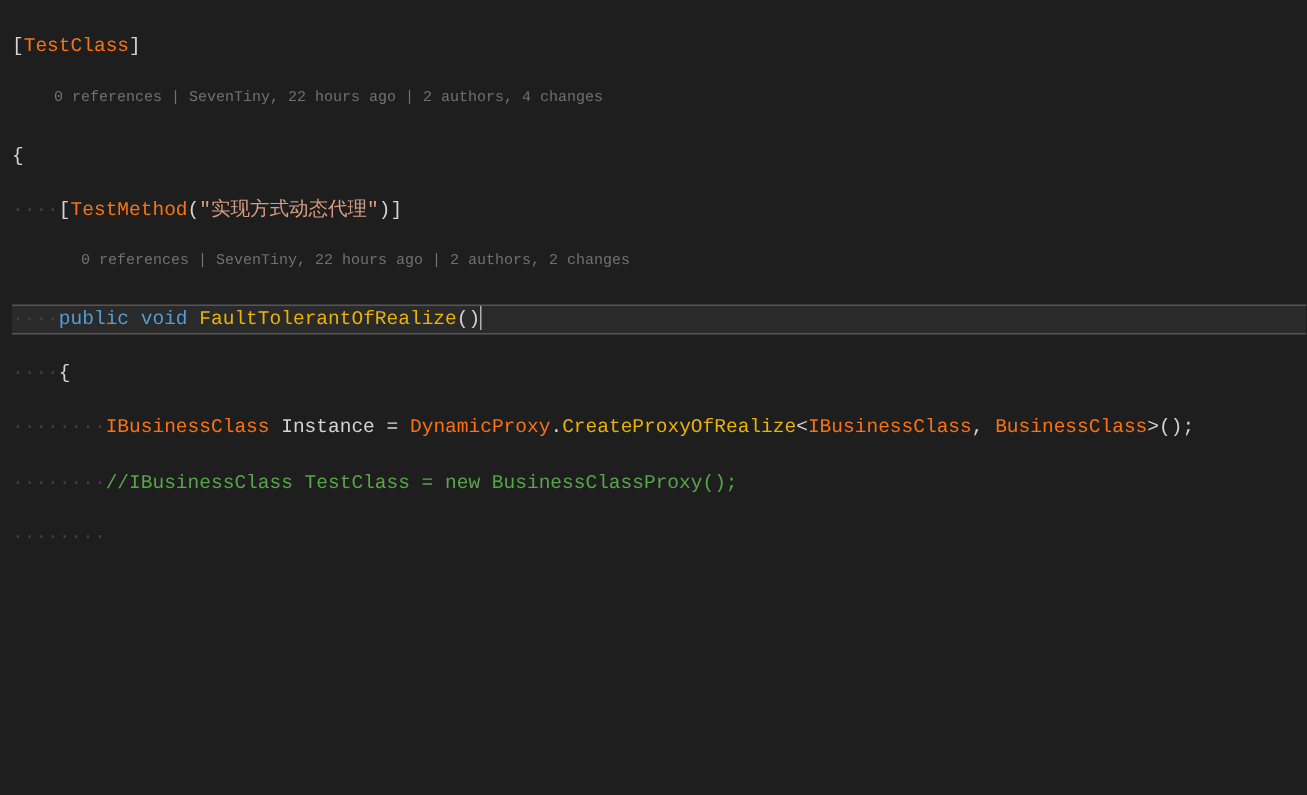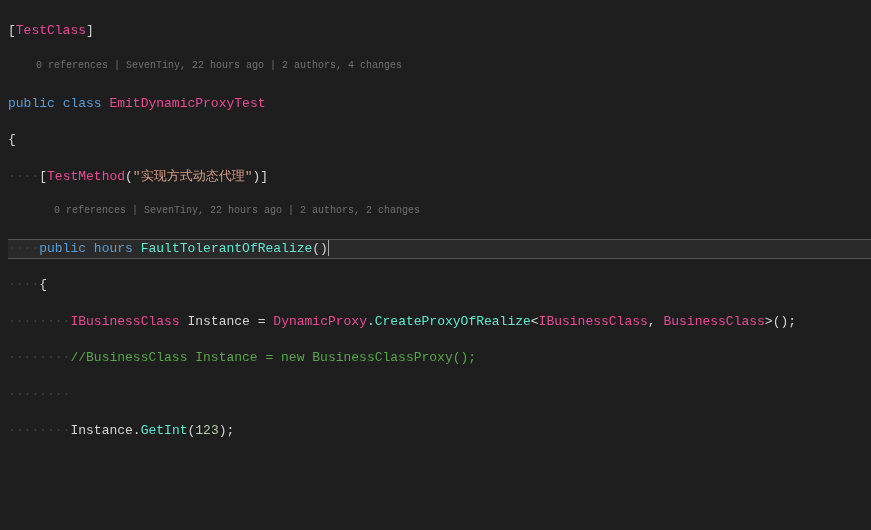--- a/index.html
+++ b/index.html
@@ -41,45 +41,43 @@
   border-bottom: 1px solid #555;
   margin: -1px 0;
 }
 .cursor {
   border-left: 1px solid #aeafad;
   display: inline-block;
   height: 16px;
   vertical-align: text-bottom;
 }
 .kw { color: #569cd6; }
-.type { color: #ec4899; }
-.method { color: #5eead4; text-align: right; }
+.type { color: #f97316; }
+.method { color: #eab308; text-align: right; }
 .str { color: #d69d85; }
 .num { color: #b5cea8; }
 .punc { color: #d4d4d4; }
 .brace { color: #d4d4d4; }
 .comment { color: #57a64a; }
 .generic { color: #d4d4d4; }
 </style>
 </head>
 <body>
 
 <div class="editor">
 <span class="line"><span class="punc">[</span><span class="type">TestClass</span><span class="punc">]</span></span>
 <span class="line codelens">0 references | SevenTiny, 22 hours ago | 2 authors, 4 changes</span>
-<span class="line"><span class="kw">public</span> <span class="kw">class</span> <span class="type">EmitDynamicProxyTest</span></span>
 <span class="line"><span class="brace">{</span></span>
 <span class="line"><span class="indent">····</span><span class="punc">[</span><span class="type">TestMethod</span><span class="punc">(</span><span class="str">"实现方式动态代理"</span><span class="punc">)]</span></span>
 <span class="line codelens2">0 references | SevenTiny, 22 hours ago | 2 authors, 2 changes</span>
-<span class="line hl-line"><span class="indent">····</span><span class="kw">public</span> <span class="kw">hours</span> <span class="method">FaultTolerantOfRealize</span><span class="punc">()</span><span class="cursor"></span></span>
+<span class="line hl-line"><span class="indent">····</span><span class="kw">public</span> <span class="kw">void</span> <span class="method">FaultTolerantOfRealize</span><span class="punc">()</span><span class="cursor"></span></span>
 <span class="line"><span class="indent">····</span><span class="brace">{</span></span>
 <span class="line"><span class="indent">····</span><span class="indent">····</span><span class="type">IBusinessClass</span> <span>Instance</span> <span class="punc">=</span> <span class="type">DynamicProxy</span><span class="punc">.</span><span class="method">CreateProxyOfRealize</span><span class="generic">&lt;</span><span class="type">IBusinessClass</span><span class="punc">, </span><span class="type">BusinessClass</span><span class="generic">&gt;</span><span class="punc">();</span></span>
-<span class="line"><span class="indent">····</span><span class="indent">····</span><span class="comment">//BusinessClass Instance = new BusinessClassProxy();</span></span>
+<span class="line"><span class="indent">····</span><span class="indent">····</span><span class="comment">//IBusinessClass TestClass = new BusinessClassProxy();</span></span>
 <span class="line"><span class="indent">····</span><span class="indent">····</span></span>
-<span class="line"><span class="indent">····</span><span class="indent">····</span><span>Instance</span><span class="punc">.</span><span class="method">GetInt</span><span class="punc">(</span><span class="num">123</span><span class="punc">);</span></span>
 
 
 
 
 
 
 
 
 
 

